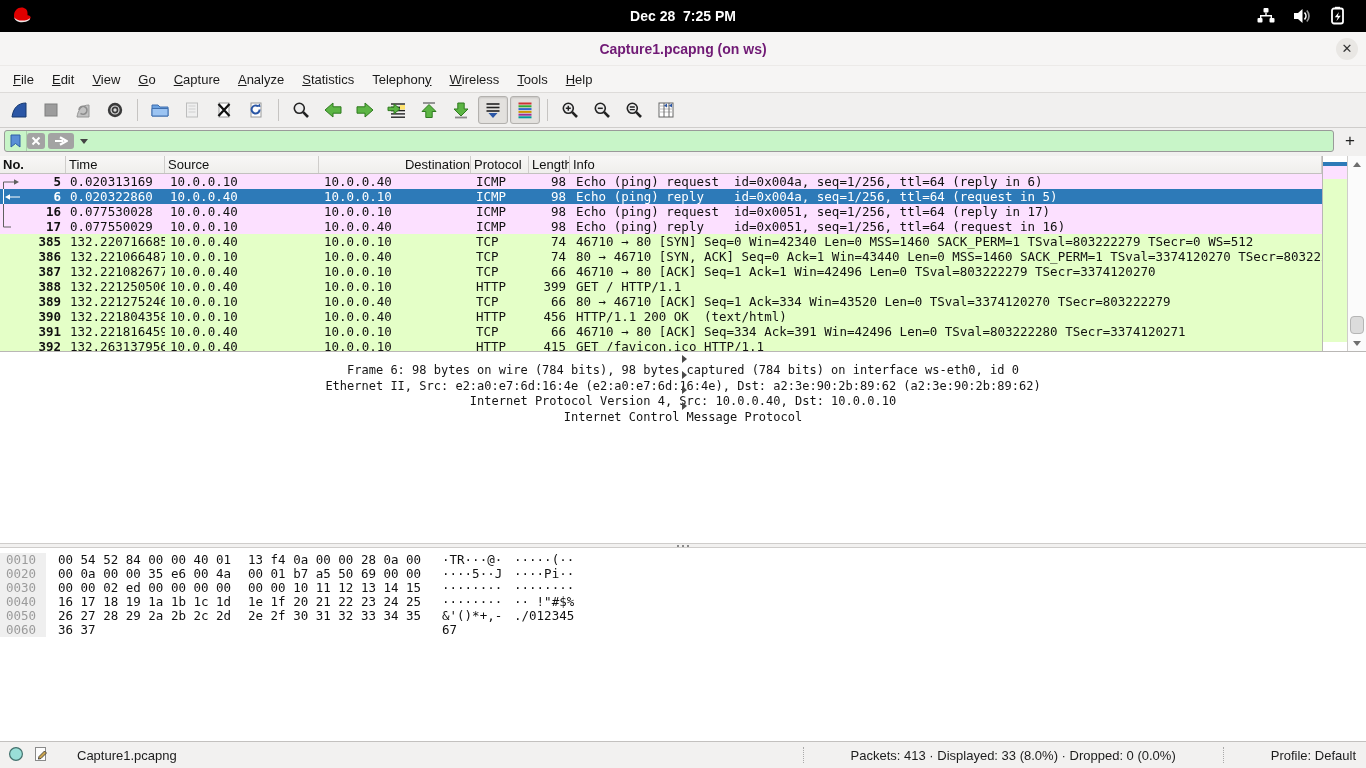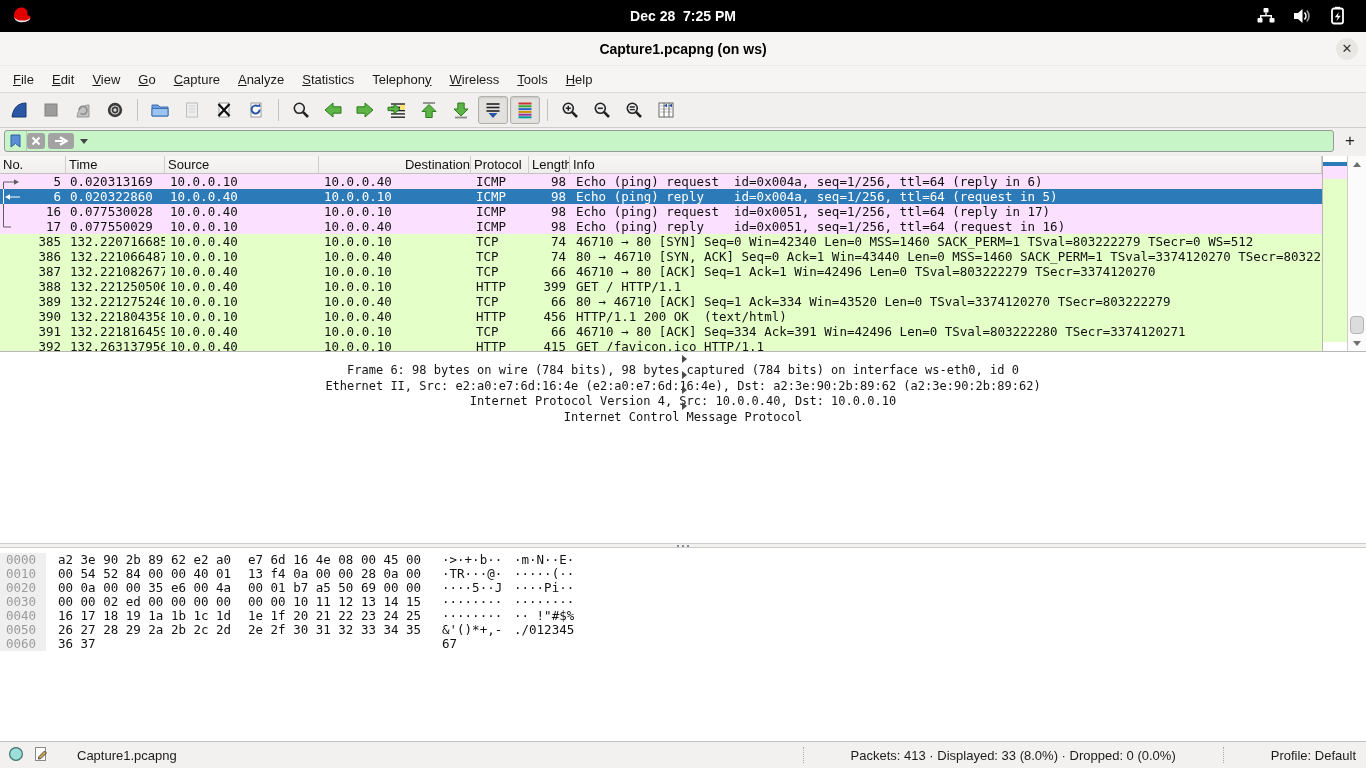--- a/index.html
+++ b/index.html
@@ -12,21 +12,21 @@
     position:relative; }
   .topbar .logo { width:44px; display:flex; justify-content:center; align-items:center; height:100%; }
   .topbar .clock { position:absolute; left:0; right:0; text-align:center; font-size:14px;
     font-weight:bold; white-space:pre; }
   .topbar .tray { margin-left:auto; display:flex; align-items:center; gap:16px; padding-right:18px; }
   .tray svg { display:block; }
 
   
   .titlebar { height:34px; background:#f6f5f4; display:flex; align-items:center; justify-content:center;
     position:relative; border-bottom:1px solid #eceae8; }
-  .titlebar .title { font-size:14px; font-weight:bold; color:#000000; }
+  .titlebar .title { font-size:14px; font-weight:bold; color:#701a75; }
   .titlebar .close { position:absolute; right:8px; top:6px; width:22px; height:22px; border-radius:50%;
     background:#e9e7e4; color:#333; font-size:13px; line-height:22px; text-align:center; cursor:pointer; }
 
   
   .menubar { height:26px; background:#f6f5f4; display:flex; align-items:center; padding-left:4px; }
   .menu-item { font-size:13px; color:#1a1a1a; padding:3px 9px; cursor:default; }
   .menu-item u { text-decoration:underline; }
 
   
   .toolbar { height:36px; background:#f1f0ef; border-top:1px solid #dddbd9; border-bottom:1px solid #cfcdcb;
@@ -59,21 +59,21 @@
   .plist-header { display:flex; height:18px; background:linear-gradient(#f8f7f6,#efeeec);
     border-bottom:1px solid #c3c1bf; font-size:13px; color:#111; flex:none; }
   .ph { padding:1px 0 0 3px; border-right:1px solid #cfcdcb; overflow:hidden; white-space:nowrap; }
   .rows { flex:1; overflow:hidden; position:relative; }
   .prow { display:flex; height:15px; font-family:"DejaVu Sans Mono", monospace; font-size:12.5px;
     line-height:15px; color:#111; white-space:pre; }
   .prow.icmp { background:var(--icmp); }
   .prow.http { background:var(--http); }
   .prow.selected { background:var(--sel); color:#fff; }
   .pc { overflow:hidden; flex:none; }
-  .c-no  { width:66px;  text-align:right; padding-right:5px; position:relative; }
+  .c-no  { width:66px;  text-align:right; padding-right:5px; position:relative;font-weight:bold; }
   .c-time{ width:99px;  padding-left:4px; }
   .c-src { width:154px; padding-left:5px; }
   .c-dst { width:152px; padding-left:5px; }
   .c-proto{ width:58px; padding-left:5px; }
   .c-len { width:41px;  text-align:right; padding-right:4px; }
   .c-info{ flex:1 1 auto; padding-left:6px; }
   .relmark { position:absolute; left:0; top:0; }
 
   
   .minimap { width:26px; flex:none; border-left:1px solid #b9b7b5; border-right:1px solid #cfcdcb;
@@ -456,21 +456,20 @@
     <div class="dline"><span class="twist"></span><span>Ethernet II, Src: e2:a0:e7:6d:16:4e (e2:a0:e7:6d:16:4e), Dst: a2:3e:90:2b:89:62 (a2:3e:90:2b:89:62)</span></div>
     <div class="dline"><span class="twist"></span><span>Internet Protocol Version 4, Src: 10.0.0.40, Dst: 10.0.0.10</span></div>
     <div class="dline"><span class="twist"></span><span>Internet Control Message Protocol</span></div>
   </div>
 
 <div class="splitter">
     <span class="dots"></span>
   </div>
 
 <div class="hexpane" id="hexpane">
-    <div class="hrow"><span class="h-off">0000</span><span class="h-b1">a2 3e 90 2b 89 62 e2 a0</span><span class="h-b2">e7 6d 16 4e 08 00 45 00</span><span class="h-a1">·&gt;·+·b··</span><span class="h-a2">·m·N··E·</span></div>
     <div class="hrow"><span class="h-off">0010</span><span class="h-b1">00 54 52 84 00 00 40 01</span><span class="h-b2">13 f4 0a 00 00 28 0a 00</span><span class="h-a1">·TR···@·</span><span class="h-a2">·····(··</span></div>
     <div class="hrow"><span class="h-off">0020</span><span class="h-b1">00 0a 00 00 35 e6 00 4a</span><span class="h-b2">00 01 b7 a5 50 69 00 00</span><span class="h-a1">····5··J</span><span class="h-a2">····Pi··</span></div>
     <div class="hrow"><span class="h-off">0030</span><span class="h-b1">00 00 02 ed 00 00 00 00</span><span class="h-b2">00 00 10 11 12 13 14 15</span><span class="h-a1">········</span><span class="h-a2">········</span></div>
     <div class="hrow"><span class="h-off">0040</span><span class="h-b1">16 17 18 19 1a 1b 1c 1d</span><span class="h-b2">1e 1f 20 21 22 23 24 25</span><span class="h-a1">········</span><span class="h-a2">·· !"#$%</span></div>
     <div class="hrow"><span class="h-off">0050</span><span class="h-b1">26 27 28 29 2a 2b 2c 2d</span><span class="h-b2">2e 2f 30 31 32 33 34 35</span><span class="h-a1">&amp;'()*+,-</span><span class="h-a2">./012345</span></div>
     <div class="hrow"><span class="h-off">0060</span><span class="h-b1">36 37</span><span class="h-b2"></span><span class="h-a1">67</span><span class="h-a2"></span></div>
   </div>
 
 <div class="statusbar">
   <div class="sb-left">

